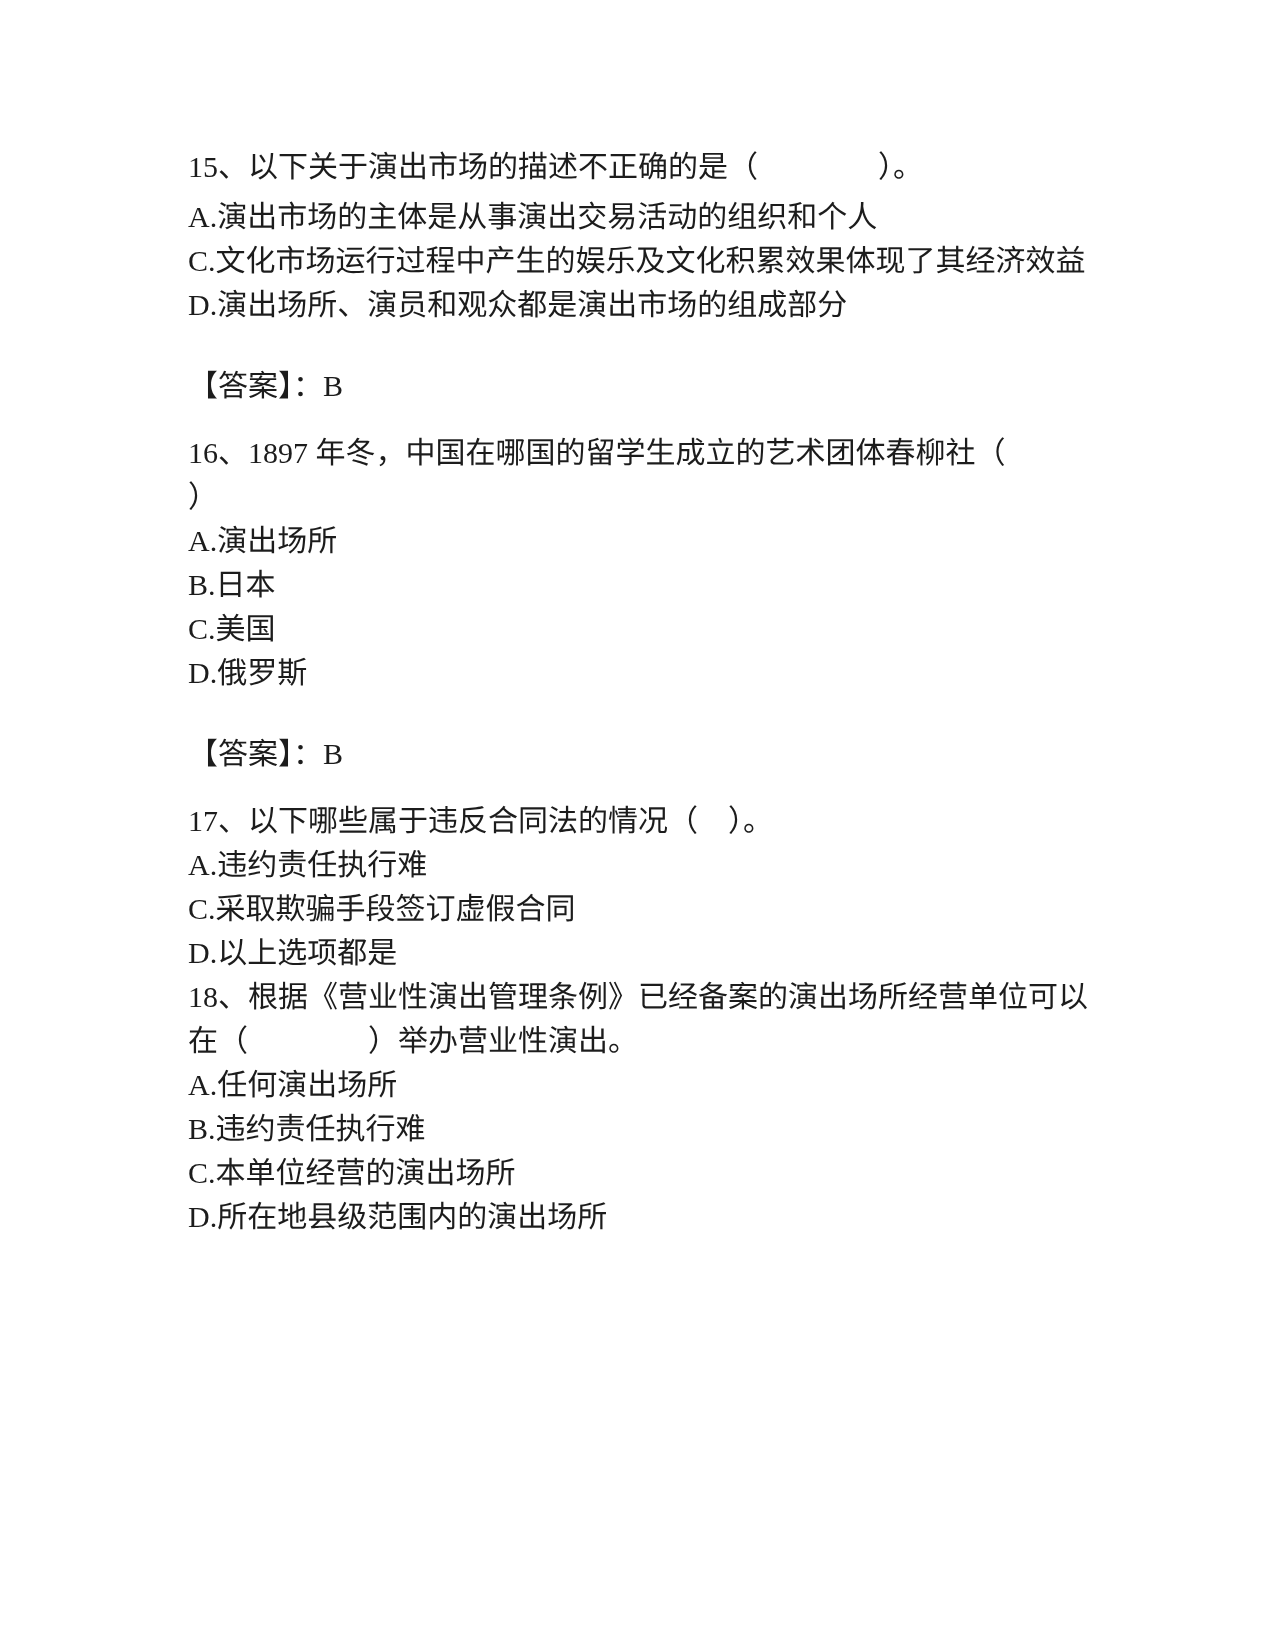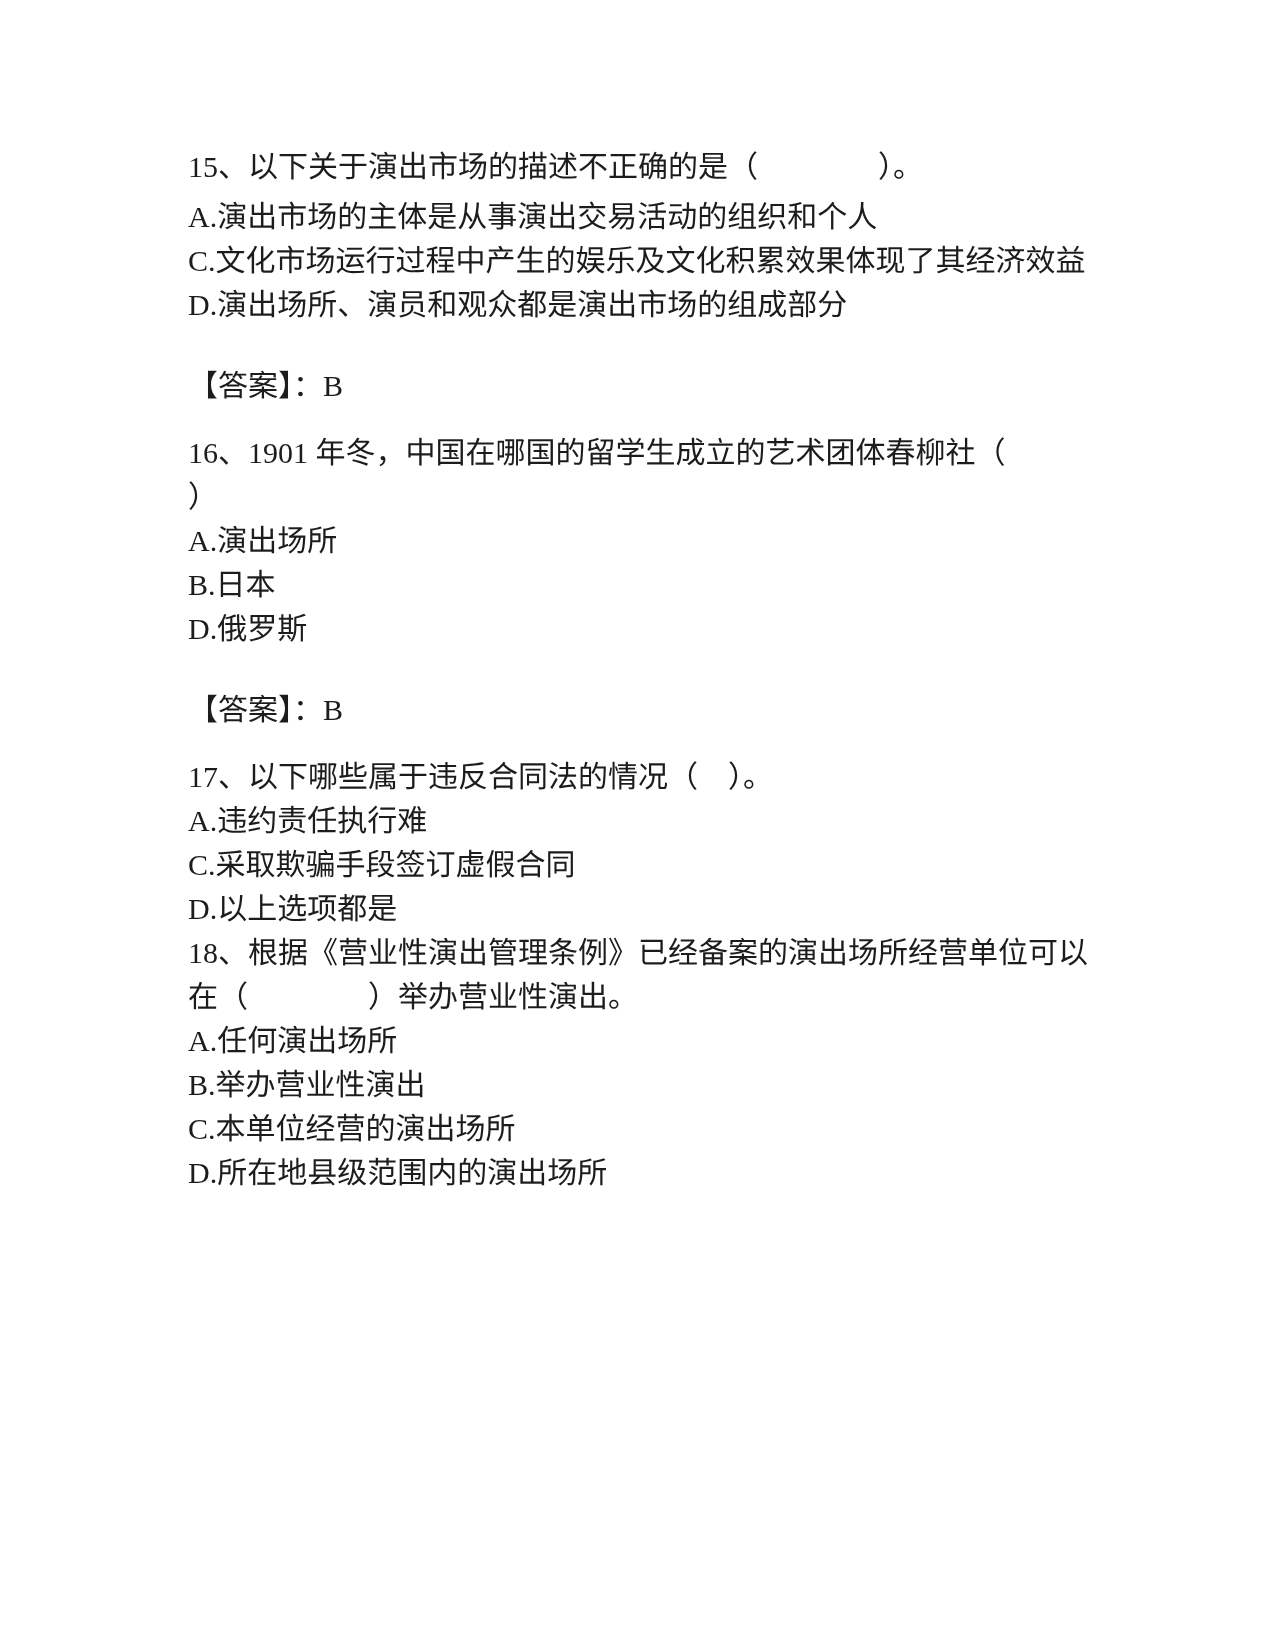--- a/index.html
+++ b/index.html
@@ -53,40 +53,41 @@
     <section class="question first">
       <div class="line title">15、以下关于演出市场的描述不正确的是（　　　　）。</div>
       <div class="line">A.演出市场的主体是从事演出交易活动的组织和个人</div>
       <div class="line">C.文化市场运行过程中产生的娱乐及文化积累效果体现了其经济效益</div>
       <div class="line">D.演出场所、演员和观众都是演出市场的组成部分</div>
     </section>
 
     <div class="answer">【答案】：B</div>
 
     <section class="question">
-      <div class="line title">16、1901 年冬，中国在哪国的留学生成立的艺术团体春柳社（</div>
+      <div class="line title">16、1897 年冬，中国在哪国的留学生成立的艺术团体春柳社（</div>
       <div class="line">）</div>
       <div class="line">A.演出场所</div>
       <div class="line">B.日本</div>
+      <div class="line">C.美国</div>
       <div class="line">D.俄罗斯</div>
     </section>
 
     <div class="answer">【答案】：B</div>
 
     <section class="question">
       <div class="line title">17、以下哪些属于违反合同法的情况（　）。</div>
       <div class="line">A.违约责任执行难</div>
       <div class="line">C.采取欺骗手段签订虚假合同</div>
       <div class="line">D.以上选项都是</div>
     </section>
 
 
     <section class="question">
       <div class="line title">18、根据《营业性演出管理条例》已经备案的演出场所经营单位可以</div>
       <div class="line">在（　　　　）举办营业性演出。</div>
       <div class="line">A.任何演出场所</div>
-      <div class="line">B.举办营业性演出</div>
+      <div class="line">B.违约责任执行难</div>
       <div class="line">C.本单位经营的演出场所</div>
       <div class="line">D.所在地县级范围内的演出场所</div>
     </section>
 
   </div>
 </div>
 
 </body></html>

